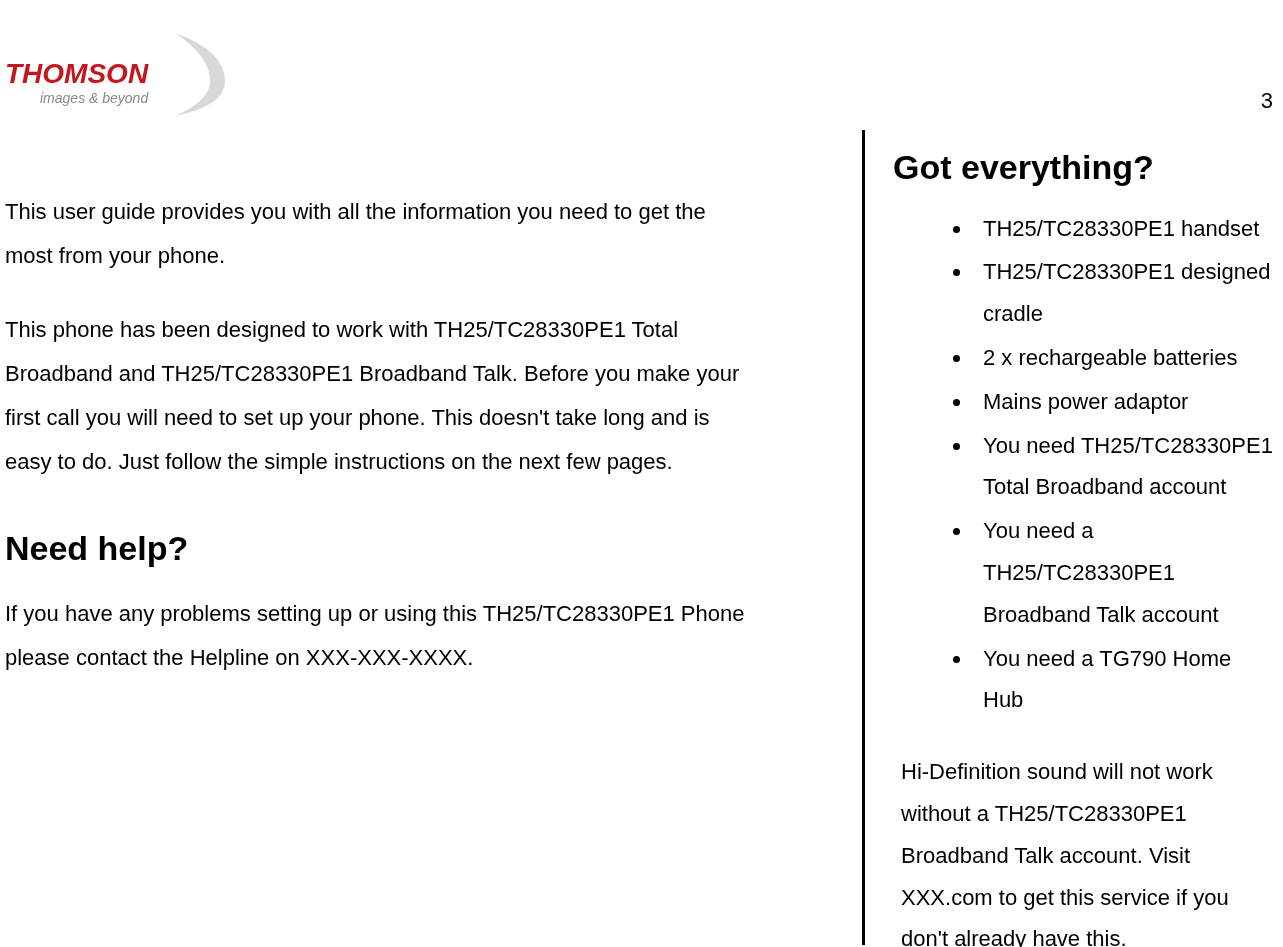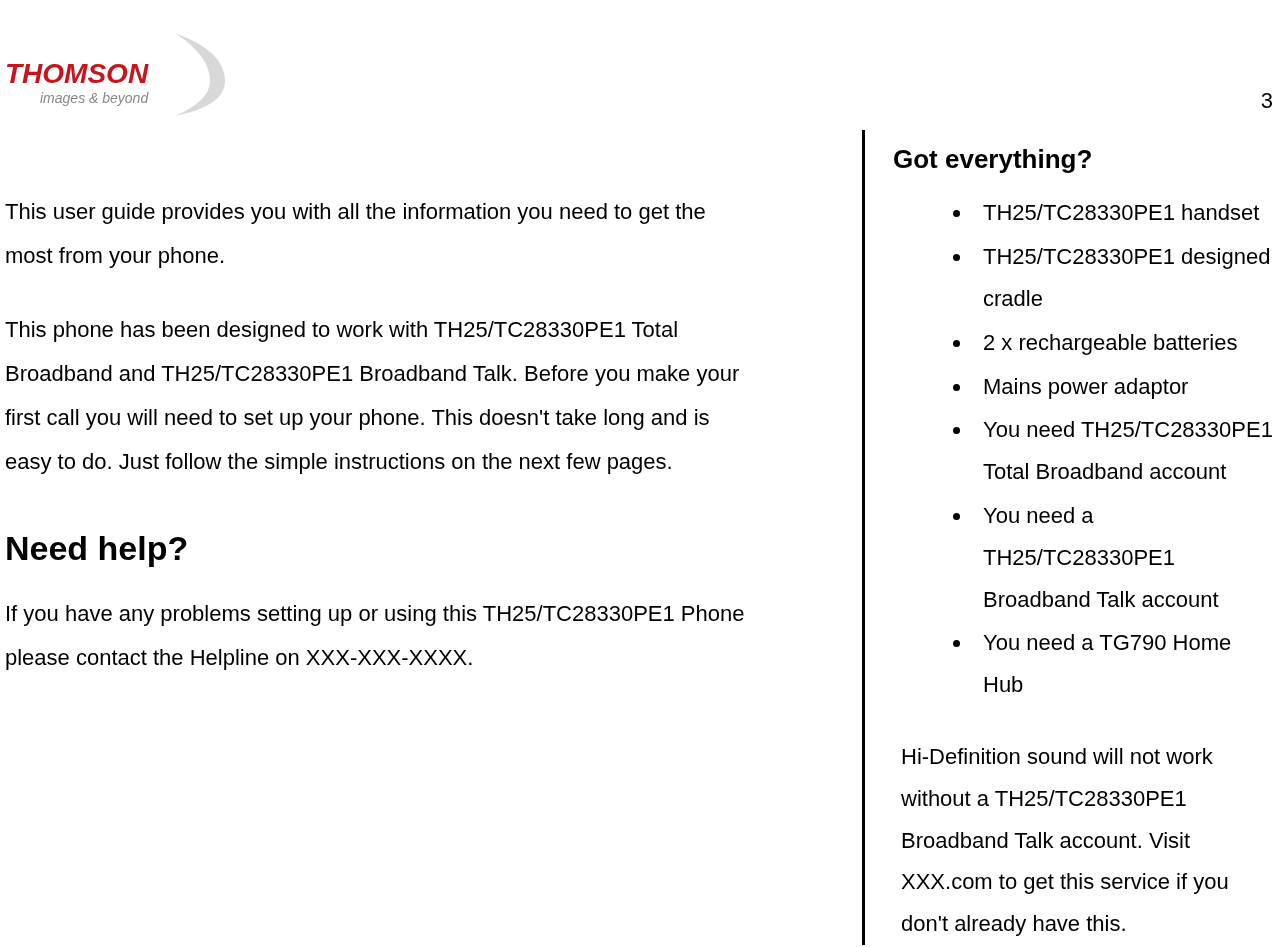--- a/index.html
+++ b/index.html
@@ -53,21 +53,21 @@
     .side-col {
       position: absolute;
       top: 135px;
       left: 893px;
       width: 380px;
       font-size: 22px;
       line-height: 1.9;
     }
     .side-heading {
       font-weight: bold;
-      font-size: 26px;
+      font-size: 34px;
       margin: 0 0 8px 0;
     }
     .side-col ul {
       margin: 0 0 30px 0;
       padding-left: 80px;
       list-style: disc;
     }
     .side-col li {
       padding-left: 10px;
       margin-bottom: 2px;

